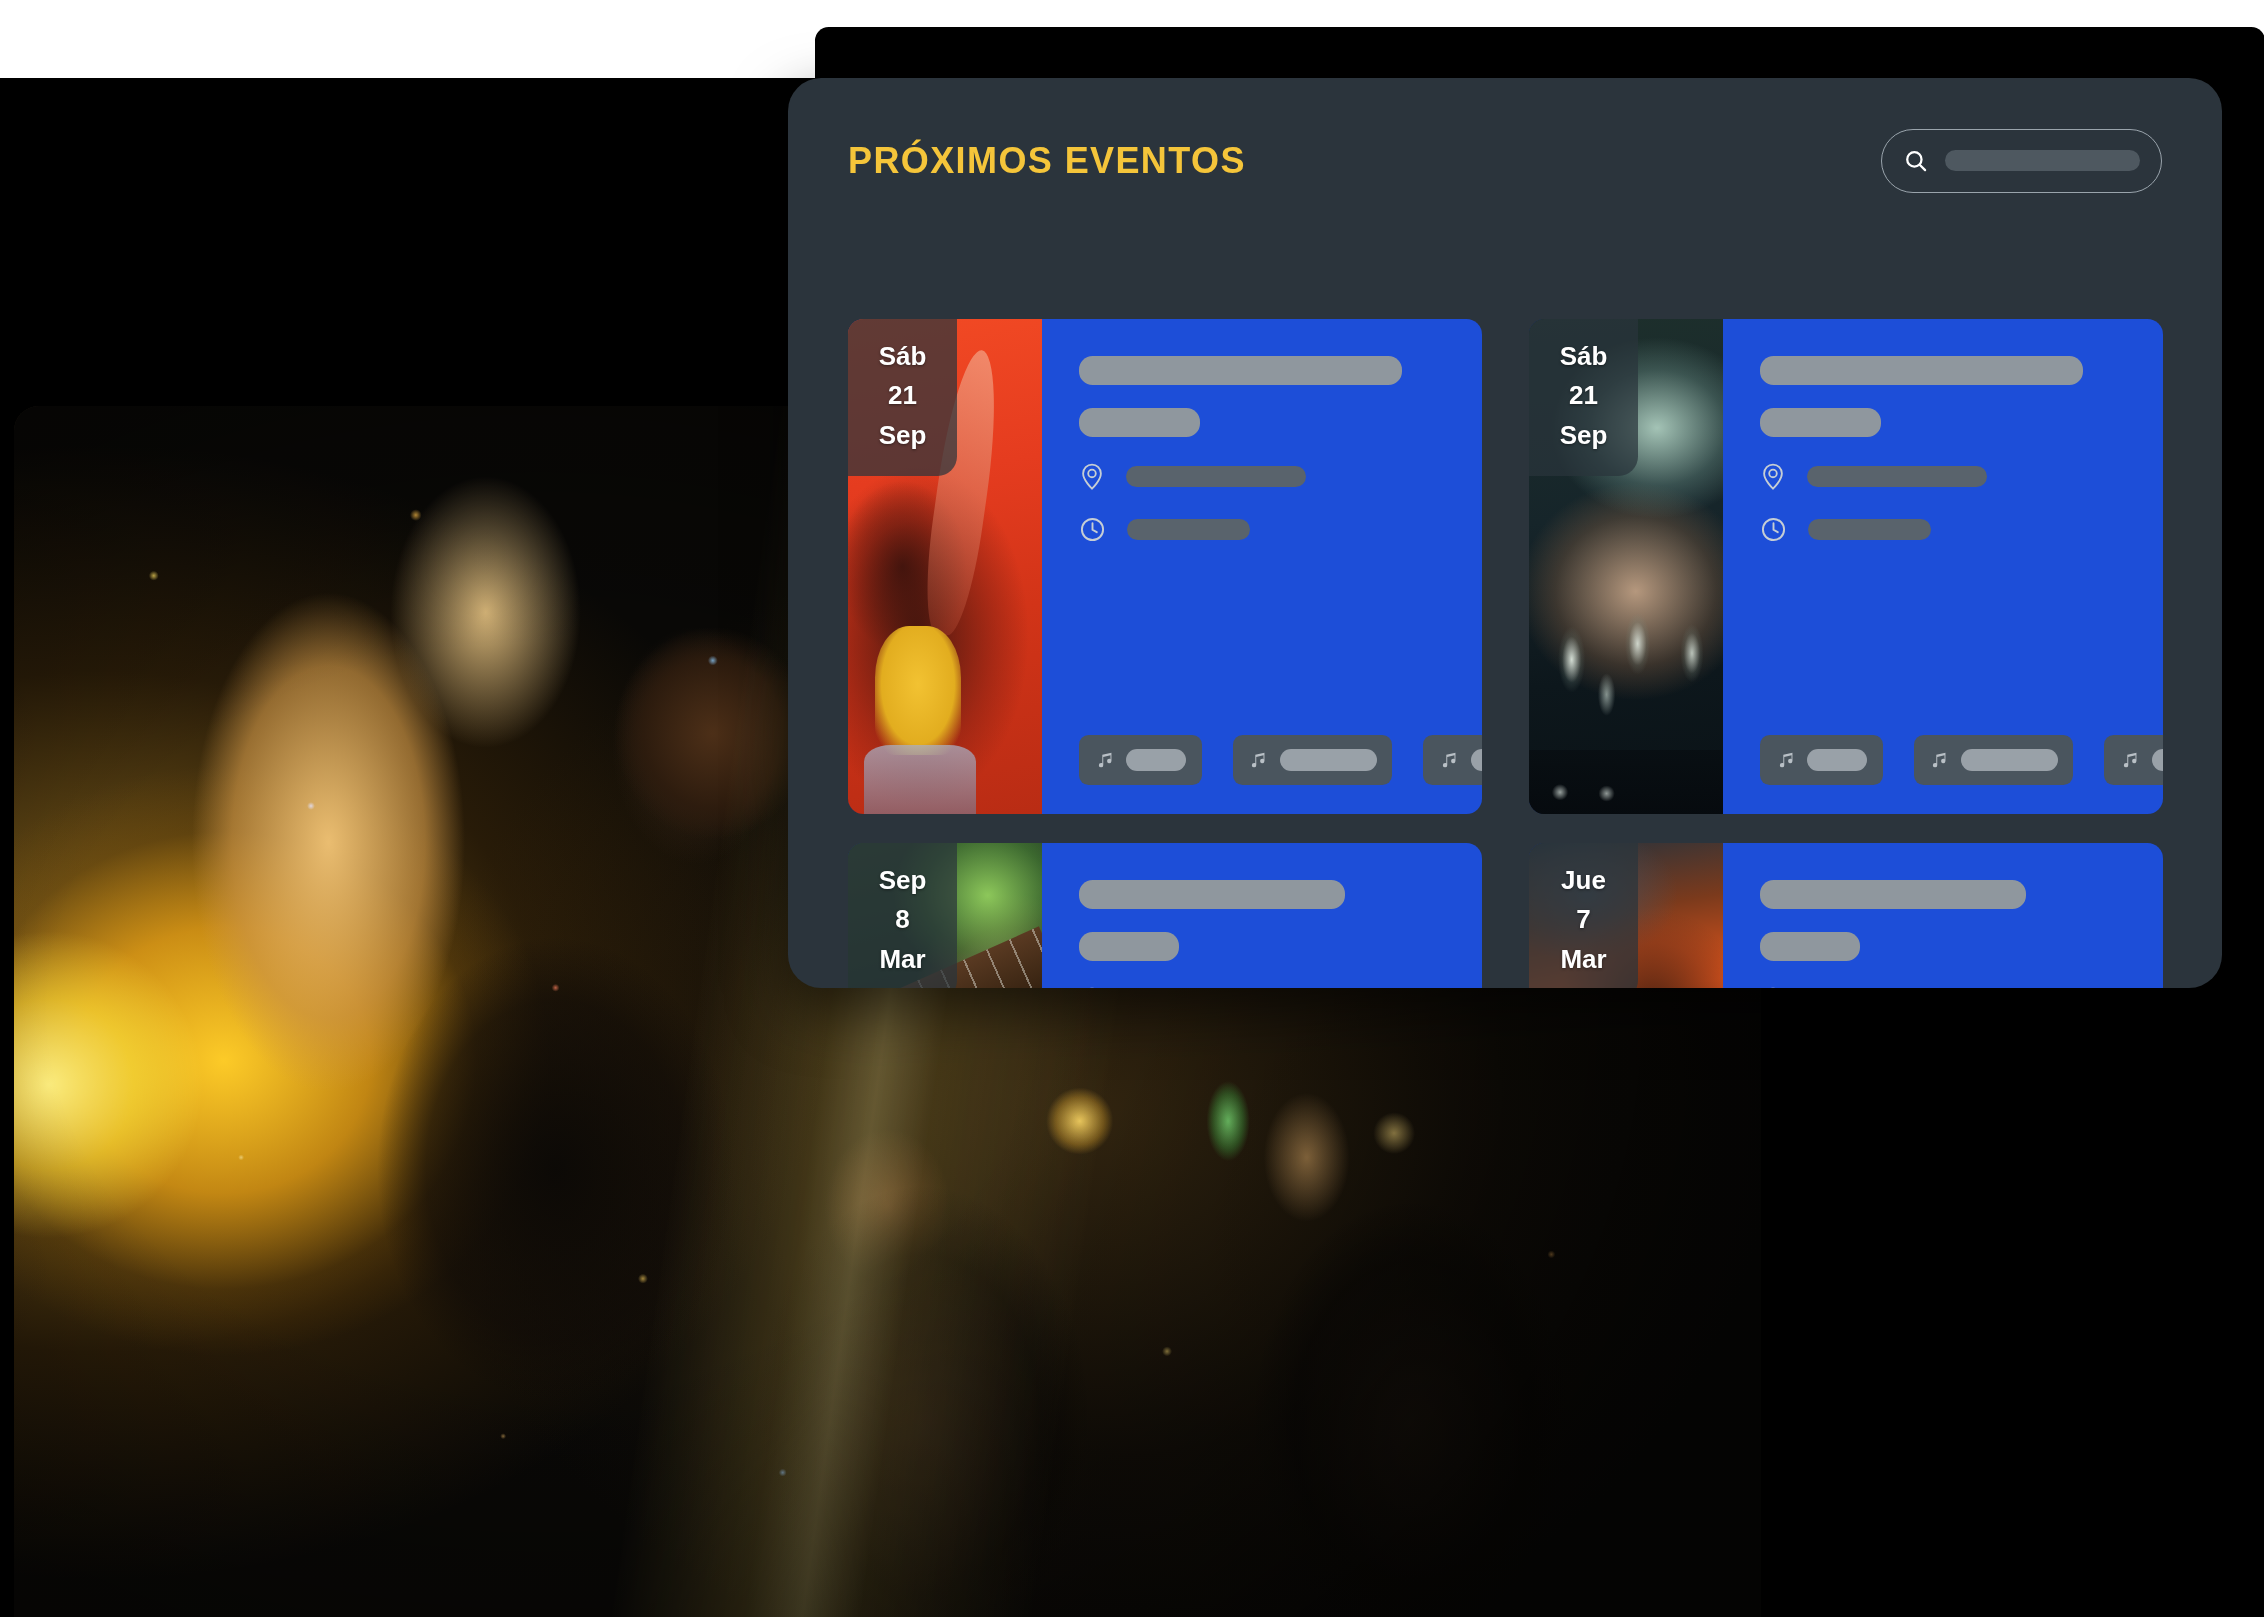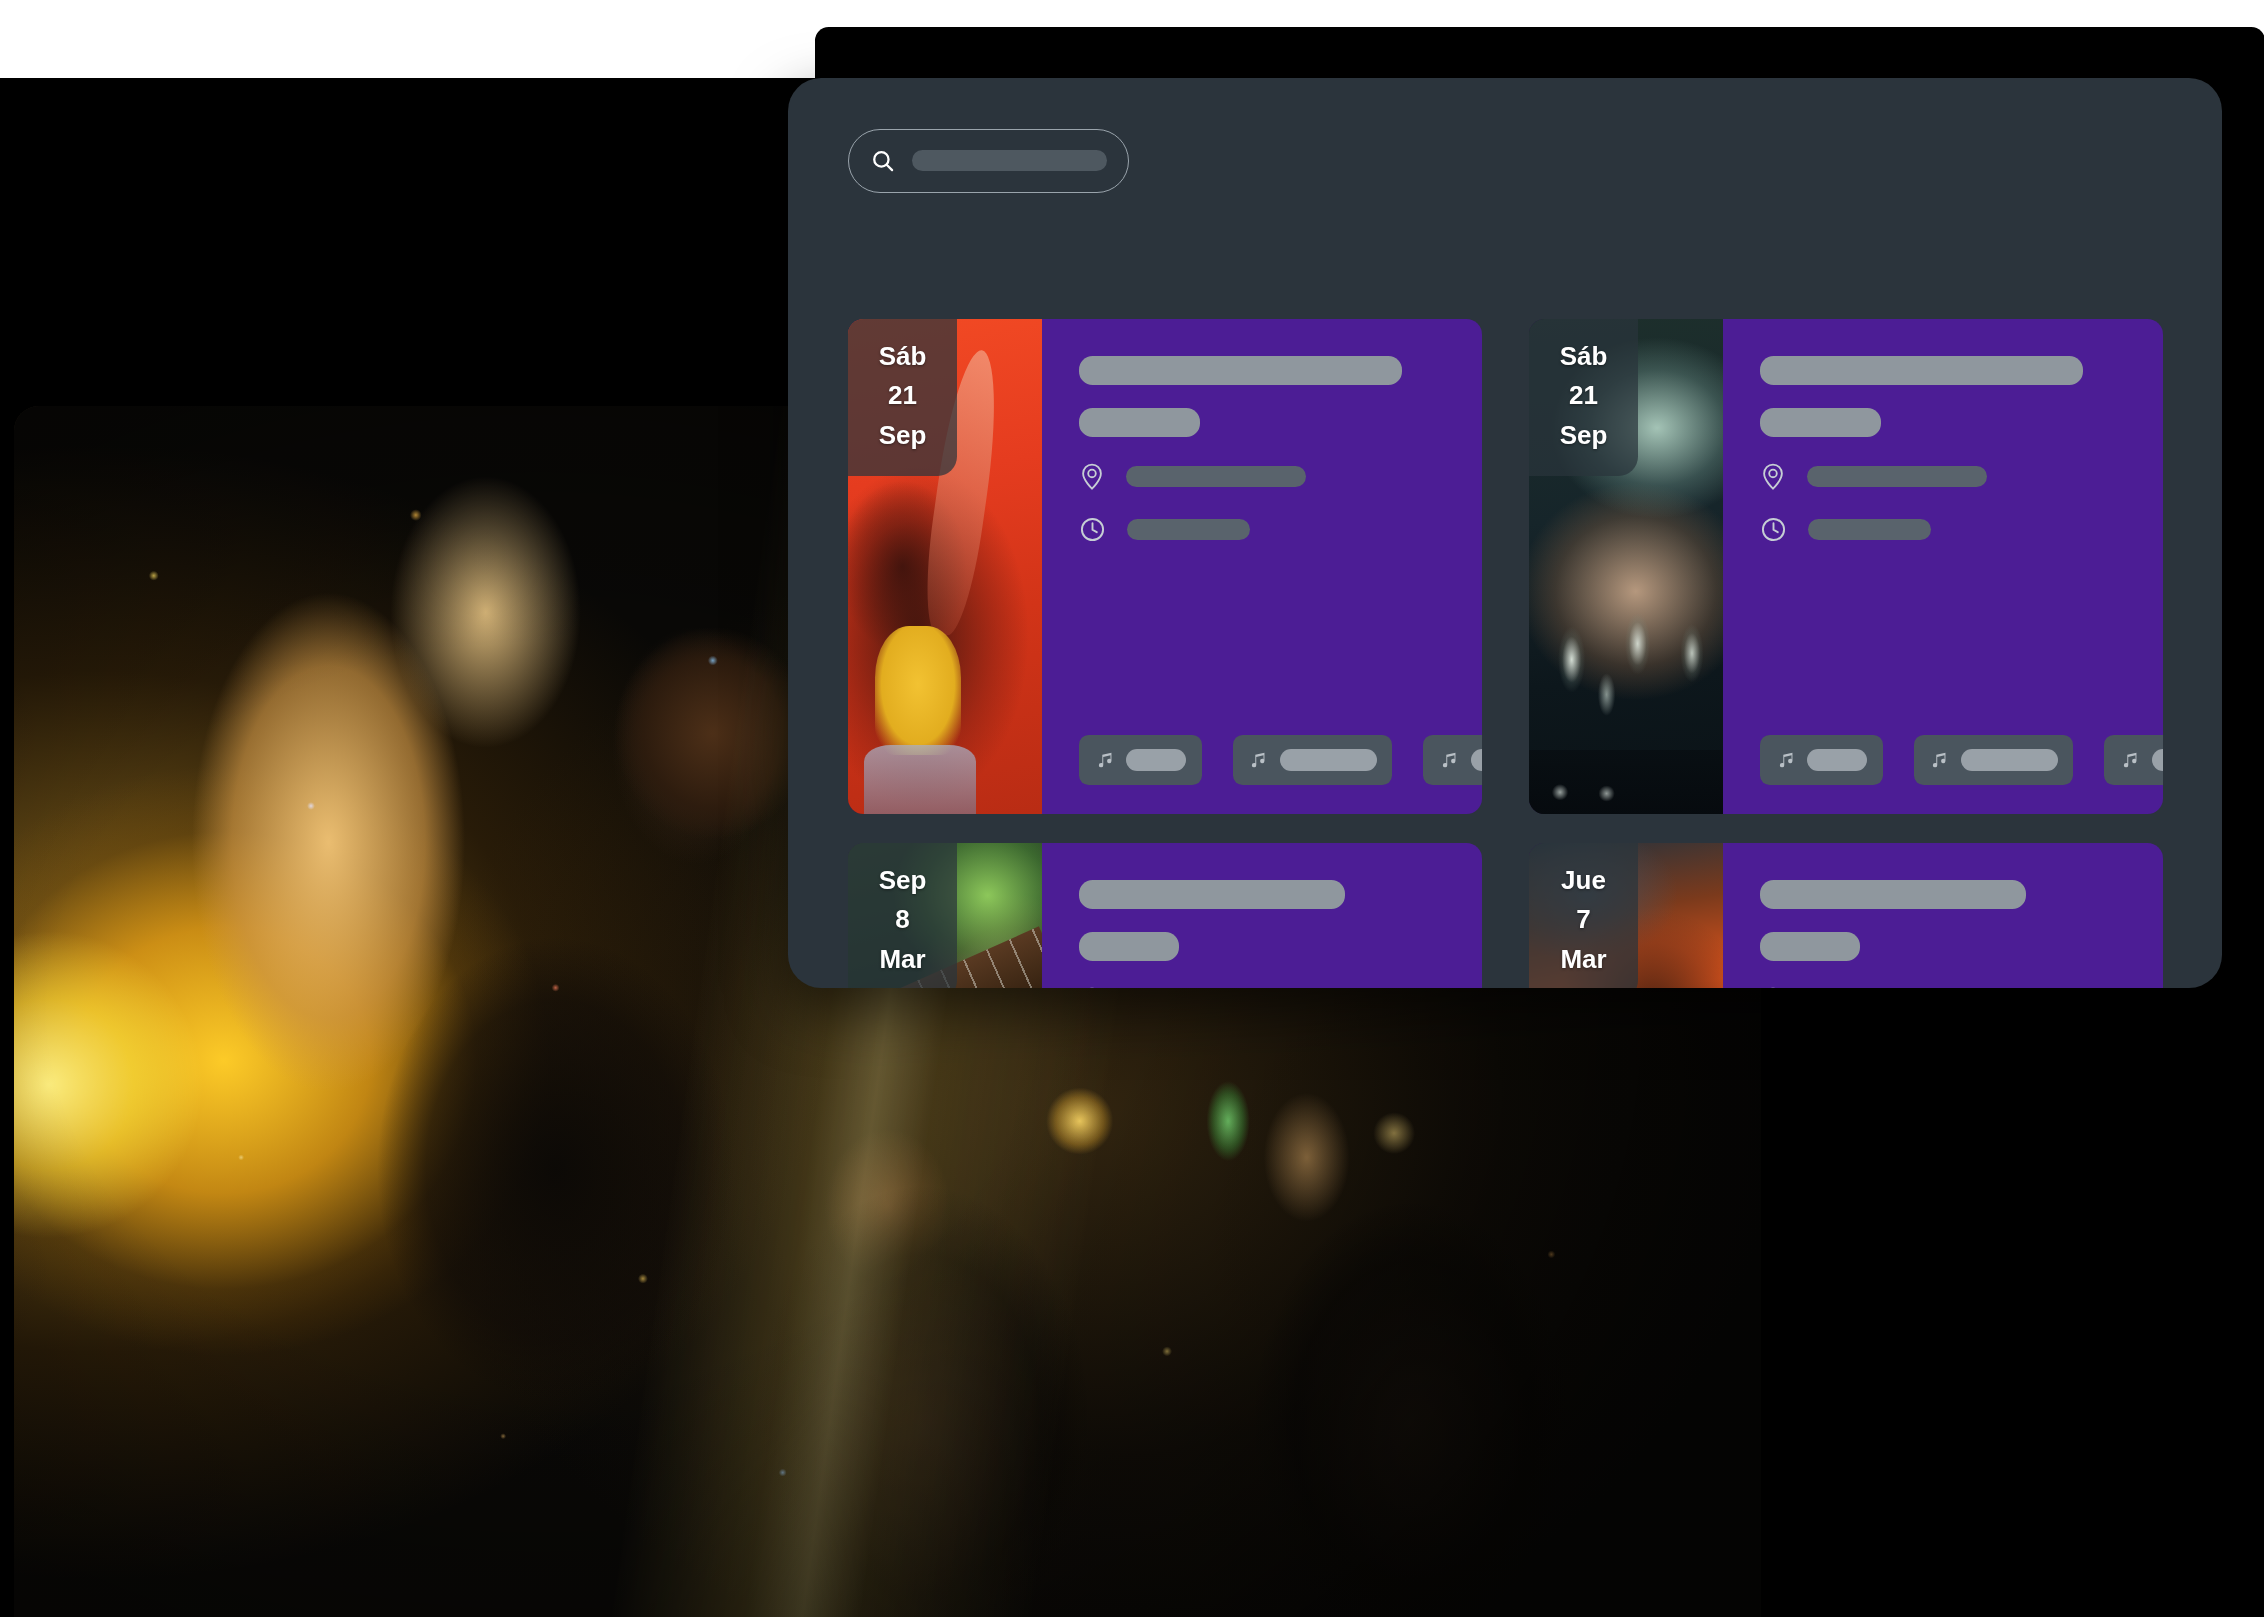--- a/index.html
+++ b/index.html
@@ -203,21 +203,21 @@
     top: 241px;
     width: 1314px;
     display: grid;
     grid-template-columns: 634px 634px;
     column-gap: 47px;
     row-gap: 29px;
   }
   .event-card {
     position: relative;
     height: 495px;
-    background: #4c1d95;
+    background: #1d4ed8;
     border-radius: 15.5px;
     display: flex;
     overflow: hidden;
   }
   .card-thumb {
     position: relative;
     flex: 0 0 194px;
     height: 100%;
     overflow: hidden;
     background: #222;
@@ -400,20 +400,21 @@
     <div class="hero-layer hp-orb1"></div>
     <div class="hero-layer hp-orb2"></div>
     <div class="hero-layer hp-streak"></div>
     <div class="hero-layer hp-glow-left"></div>
     <div class="hero-layer hp-vig"></div>
   </div>
 
   <div class="panel">
 
     <div class="panel-header">
+      <div class="panel-title">PRÓXIMOS EVENTOS</div>
 
       <div class="search-box">
         <svg class="search-icon" width="26" height="26" viewBox="0 0 24 24" fill="none" stroke="#ffffff" stroke-width="2.1" stroke-linecap="round">
           <circle cx="10.5" cy="10.5" r="6.6"></circle>
           <line x1="15.4" y1="15.4" x2="20.4" y2="20.4"></line>
         </svg>
         <div class="search-skeleton" placeholder=""></div>
       </div>
     </div>
 

